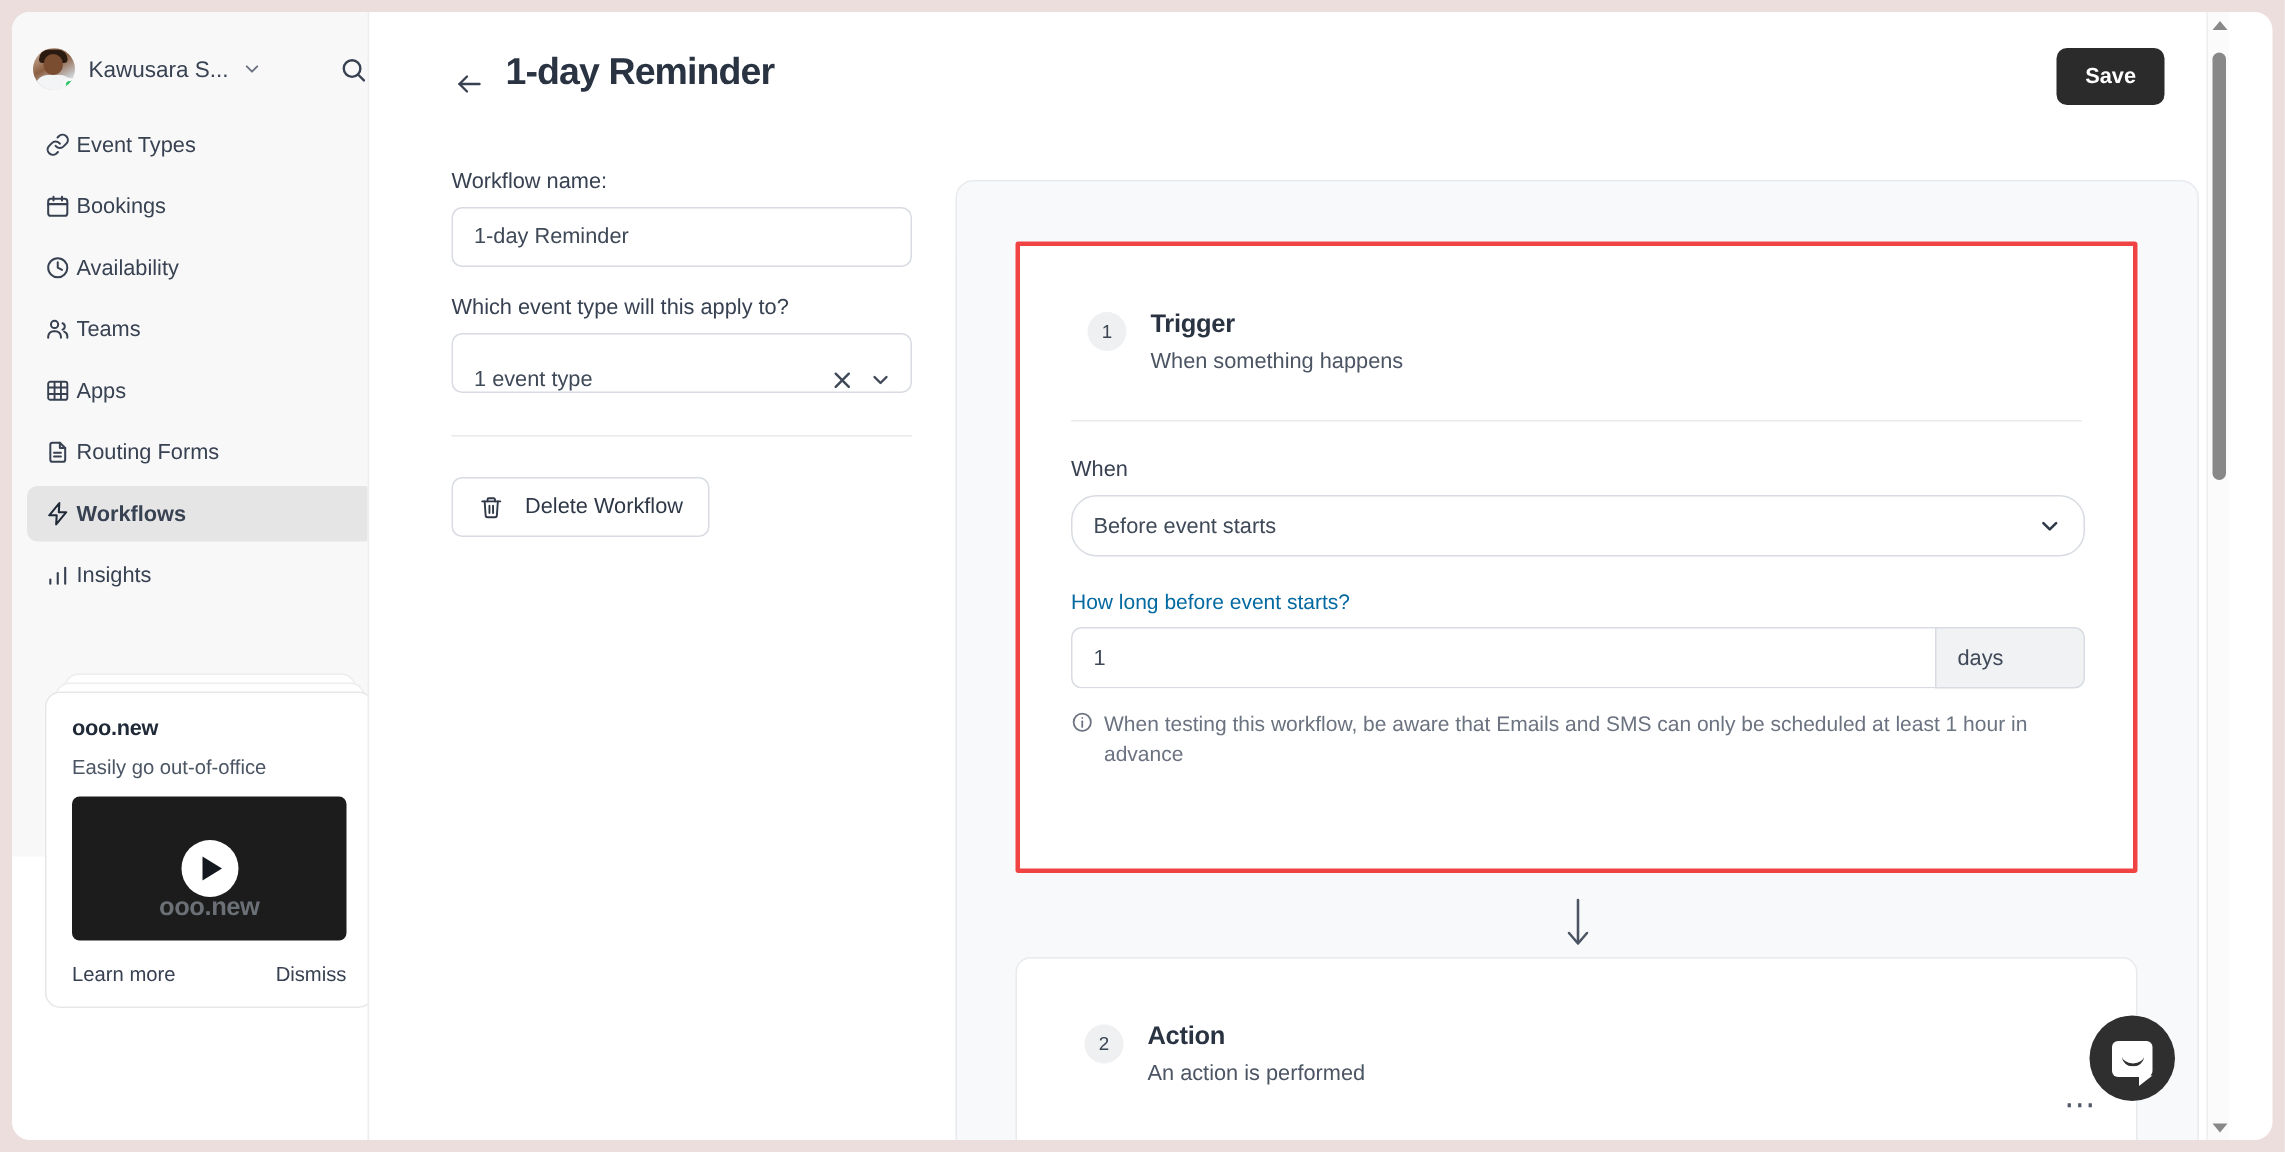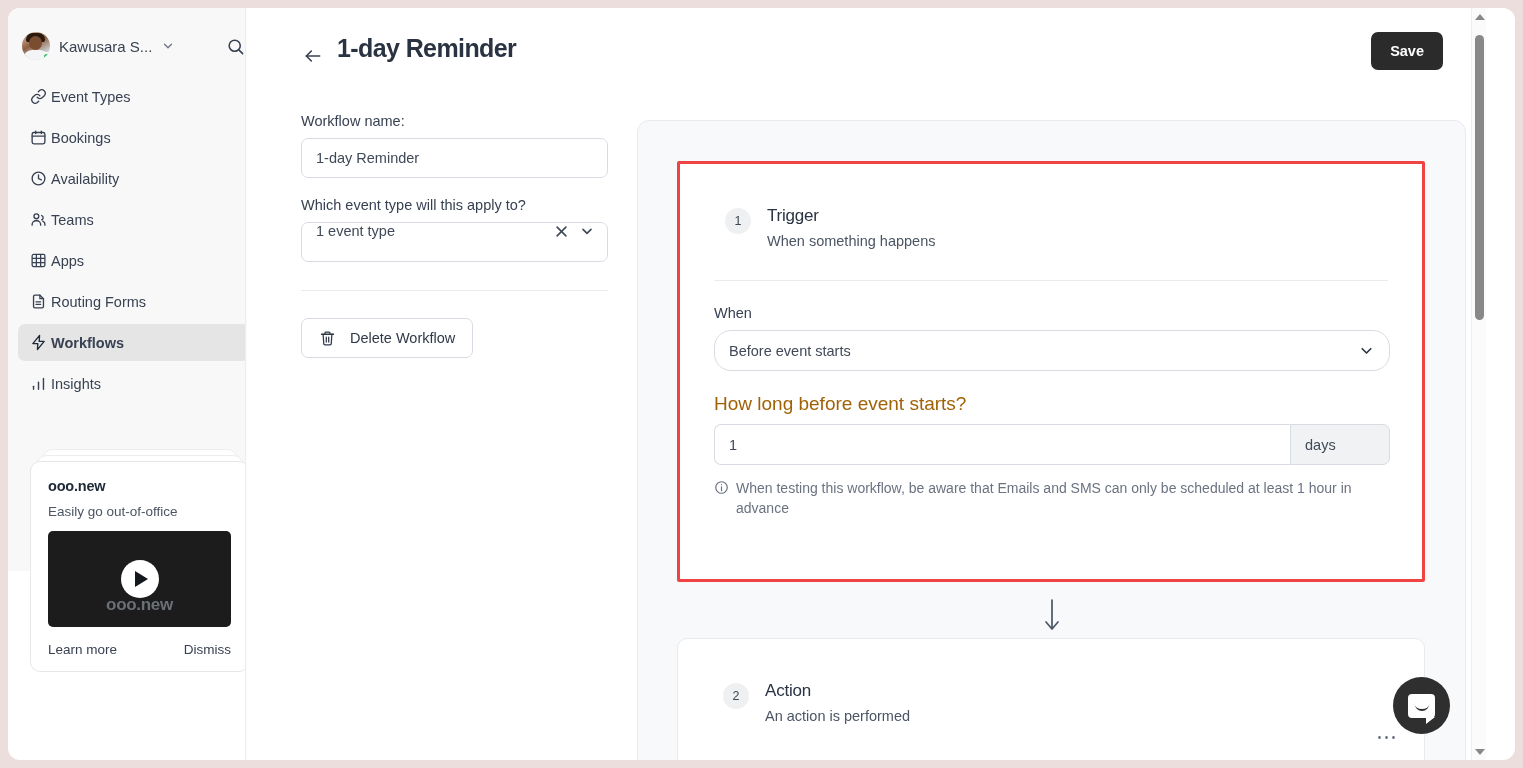--- a/index.html
+++ b/index.html
@@ -143,21 +143,21 @@
   .form-col { position: absolute; left: 54px; top: 105px; width: 308px; }
   .fld-label { font-size: 14.5px; color: #374151; font-weight: 500; margin-bottom: 9px; }
   .text-input {
     width: 307px; height: 40px; border: 1px solid #d8dce2; border-radius: 7px;
     background: #fff; font-size: 14.5px; color: #3f4957;
     padding: 0 14px; font-family: inherit;
   }
   .select-box {
     position: relative; width: 307px; height: 40px;
     border: 1px solid #d8dce2; border-radius: 7px; background: #fff;
-    display: flex; align-items: flex-start; padding: 0 12px 0 14px;
+    display: flex; align-items: flex-end; padding: 0 12px 0 14px;
     font-size: 14.5px; color: #3f4957;
   }
   .sel-actions { margin-left: auto; display: flex; align-items: center; gap: 10px; }
   .spacer-20 { height: 19px; }
   .divider { height: 1px; background: #e8eaed; margin: 28px 0 27px 0; width: 307px; }
   .del-btn {
     display: inline-flex; align-items: center; gap: 14px;
     height: 40px; padding: 0 17px;
     border: 1px solid #d8dce2; border-radius: 7px; background: #fff;
     font-size: 14.5px; color: #2f3847; font-weight: 500;
@@ -176,33 +176,33 @@
     border: 3px solid #f04444; border-radius: 2px;
     background: #ffffff;
   }
   .card-head { display: flex; align-items: flex-start; gap: 16px; padding: 42px 0 0 45px; }
   .step-num {
     width: 26px; height: 26px; border-radius: 50%;
     background: #eff0f2; color: #3b4553;
     font-size: 12.5px; display: flex; align-items: center; justify-content: center;
     flex: 0 0 auto; margin-top: 2px;
   }
-  .step-title { font-size: 17px; font-weight: 400; color: #2a3342; letter-spacing: -.2px; }
+  .step-title { font-size: 17px; font-weight: 700; color: #2a3342; letter-spacing: -.2px; }
   .step-sub { font-size: 14.5px; color: #4b5563; margin-top: 7px; }
   .card-sep { height: 1px; background: #e9ebee; margin: 31px 34px 0 34px; }
   .card-body { padding: 24px 32px 0 34px; }
   .when-label { font-size: 14.5px; color: #374151; font-weight: 500; margin-bottom: 9px; }
   .big-select {
     position: relative; height: 41px; border: 1px solid #d8dce2;
     border-radius: 17px; background: #fff;
     display: flex; align-items: center; padding: 0 14px;
     font-size: 14.5px; color: #3f4957;
   }
   .big-select .chev { margin-left: auto; }
-  .dur-label { font-size: 19px; color: #a16207; font-weight: 500; margin: 22px 0 9px 0; }
+  .dur-label { font-size: 14px; color: #0369a1; font-weight: 500; margin: 22px 0 9px 0; }
   .dur-row { display: flex; height: 41px; }
   .dur-input {
     flex: 1; border: 1px solid #d8dce2; border-right: none;
     border-radius: 7px 0 0 7px; background: #fff;
     font-size: 14.5px; color: #3f4957; padding: 0 14px; font-family: inherit;
   }
   .dur-unit {
     width: 100px; border: 1px solid #d8dce2; border-radius: 0 7px 7px 0;
     background: #f1f2f4; display: flex; align-items: center;
     justify-content: space-between; padding: 0 13px 0 14px;

